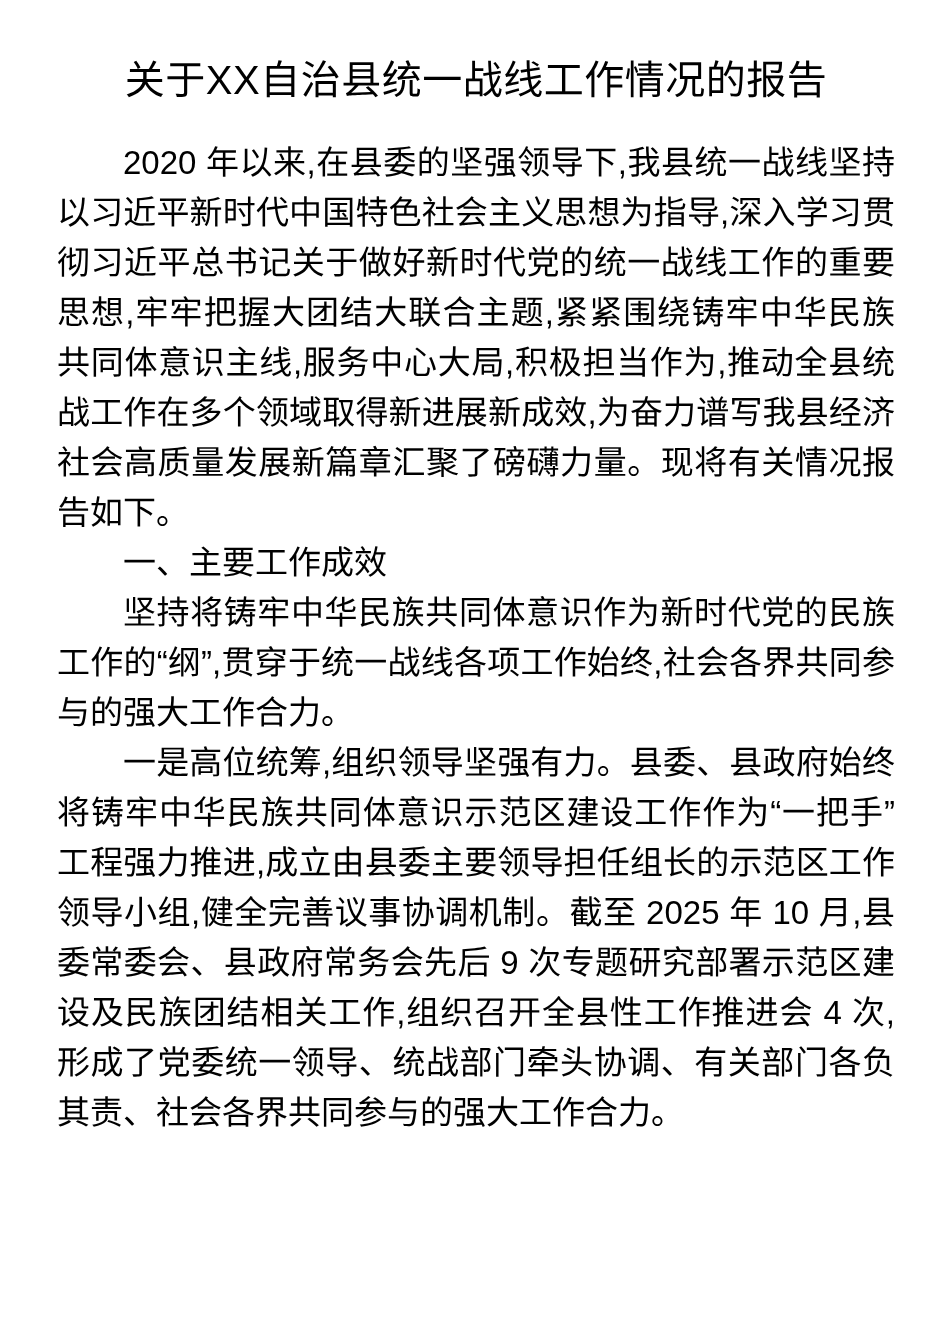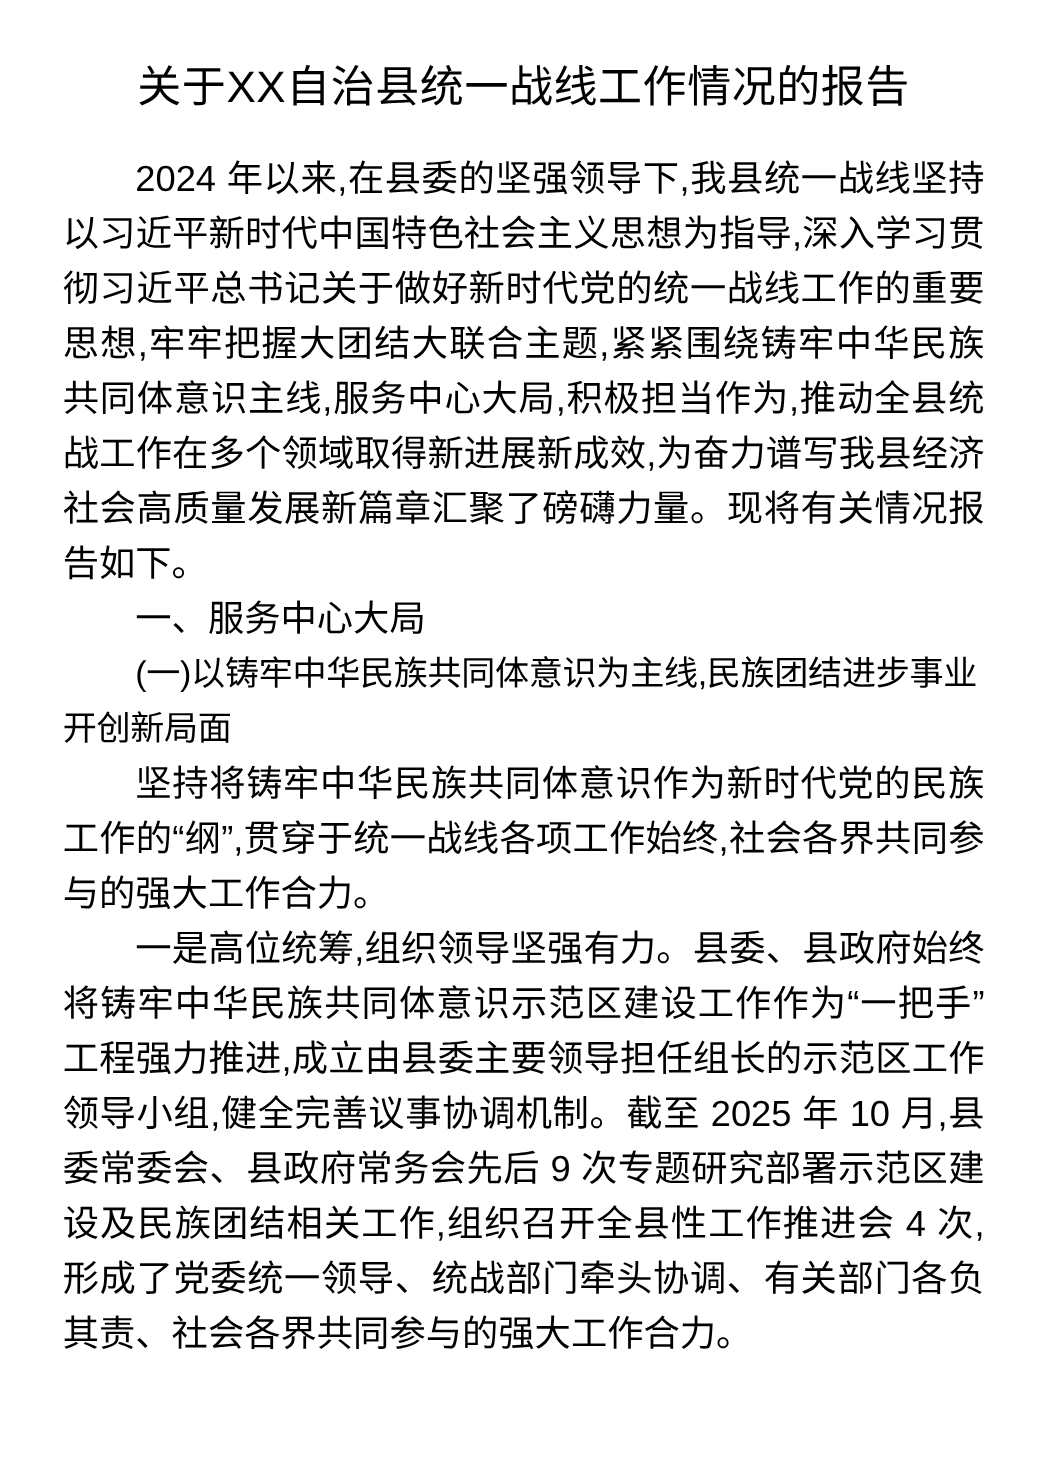--- a/index.html
+++ b/index.html
@@ -72,25 +72,24 @@
   }
 </style>
 </head>
 <body>
 
 <div class="page">
   <div class="doc-body">
 
     <h1 class="doc-title">关于XX自治县统一战线工作情况的报告</h1>
 
-    <p class="para indent first-para">2024 年以来,在县委的坚强领导下,我县统一战线坚持以习近平新时代中国特色社会主义思想为指导,深入学习贯彻习近平总书记关于做好新时代党的统一战线工作的重要思想,牢牢把握大团结大联合主题,紧紧围绕铸牢中华民族共同体意识主线,服务中心大局,积极担当作为,推动全县统战工作在多个领域取得新进展新成效,为奋力谱写我县经济社会高质量发展新篇章汇聚了磅礴力量。现将有关情况报告如下。</p>
+    <p class="para indent first-para">2020 年以来,在县委的坚强领导下,我县统一战线坚持以习近平新时代中国特色社会主义思想为指导,深入学习贯彻习近平总书记关于做好新时代党的统一战线工作的重要思想,牢牢把握大团结大联合主题,紧紧围绕铸牢中华民族共同体意识主线,服务中心大局,积极担当作为,推动全县统战工作在多个领域取得新进展新成效,为奋力谱写我县经济社会高质量发展新篇章汇聚了磅礴力量。现将有关情况报告如下。</p>
 
-    <p class="heading-1">一、服务中心大局</p>
+    <p class="heading-1">一、主要工作成效</p>
 
 
-    <p class="heading-2">(一)以铸牢中华民族共同体意识为主线,民族团结进步事业开创新局面</p>
 
     <p class="para indent">坚持将铸牢中华民族共同体意识作为新时代党的民族工作的“纲”,贯穿于统一战线各项工作始终,社会各界共同参与的强大工作合力。</p>
 
     <p class="para indent"><b class="lead">一是</b><span>高位统筹,组织领导坚强有力。县委、县政府始终将铸牢中华民族共同体意识示范区建设工作作为“一把手”工程强力推进,成立由县委主要领导担任组长的示范区工作领导小组,健全完善议事协调机制。截至 2025 年 10 月,县委常委会、县政府常务会先后 9 次专题研究部署示范区建设及民族团结相关工作,组织召开全县性工作推进会 4 次,形成了党委统一领导、统战部门牵头协调、有关部门各负其责、社会各界共同参与的强大工作合力。</span></p>
 
   </div>
 </div>
 
 </body></html>

